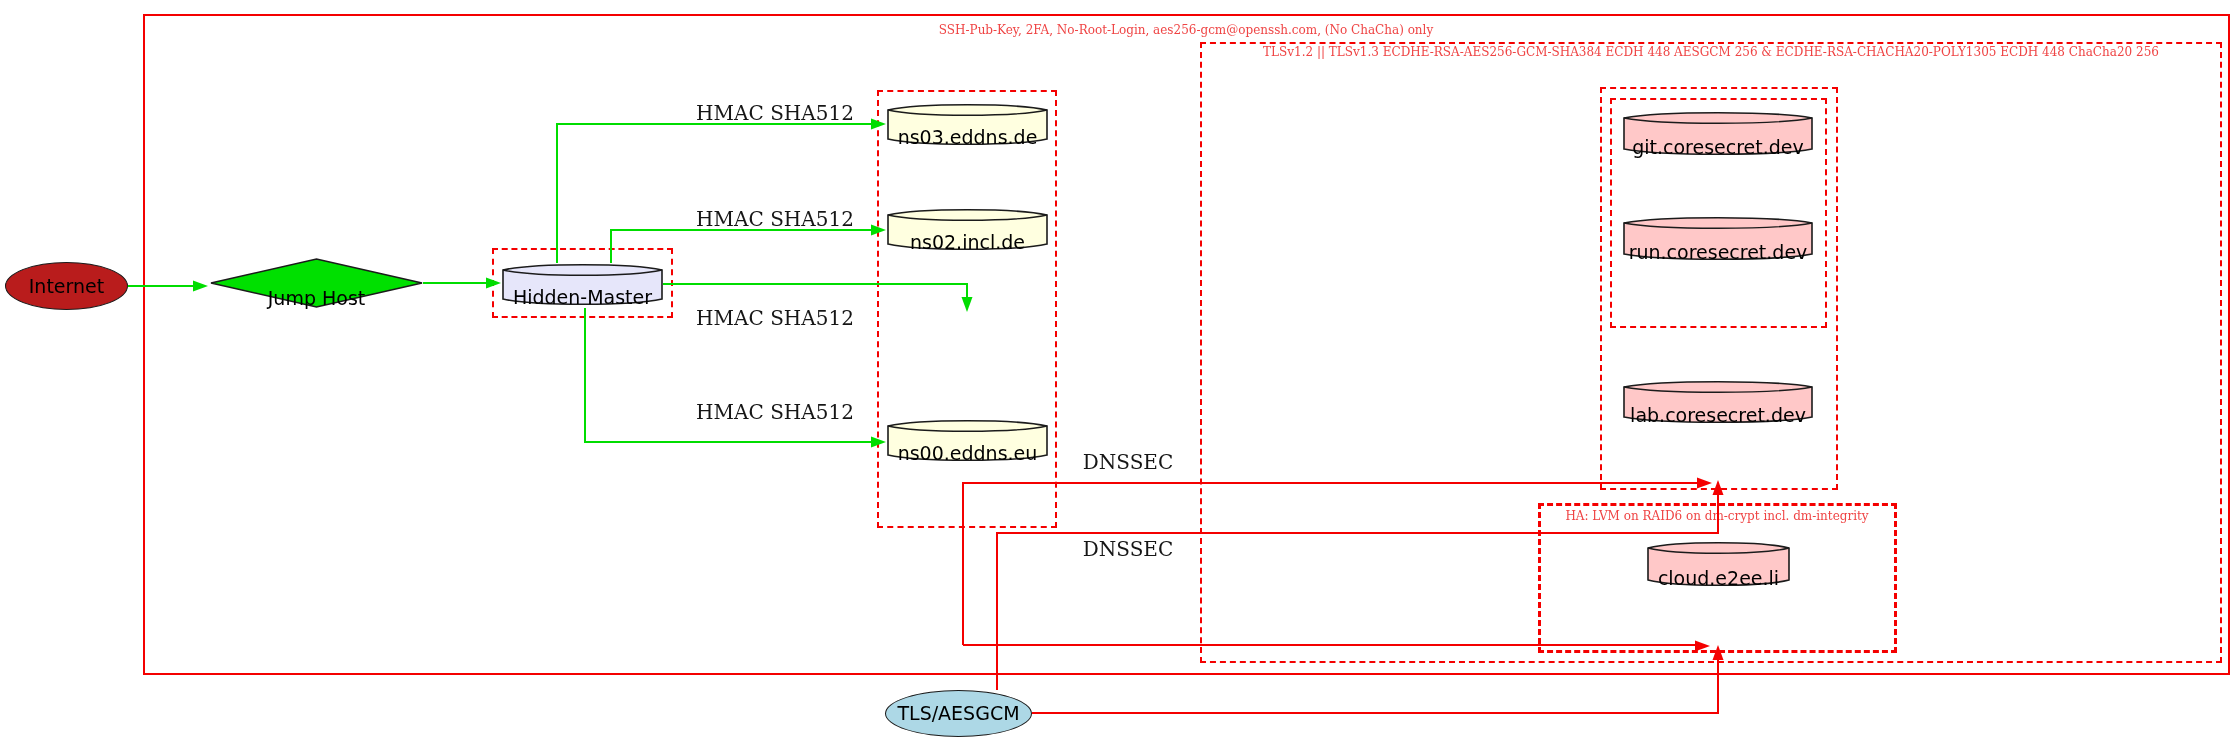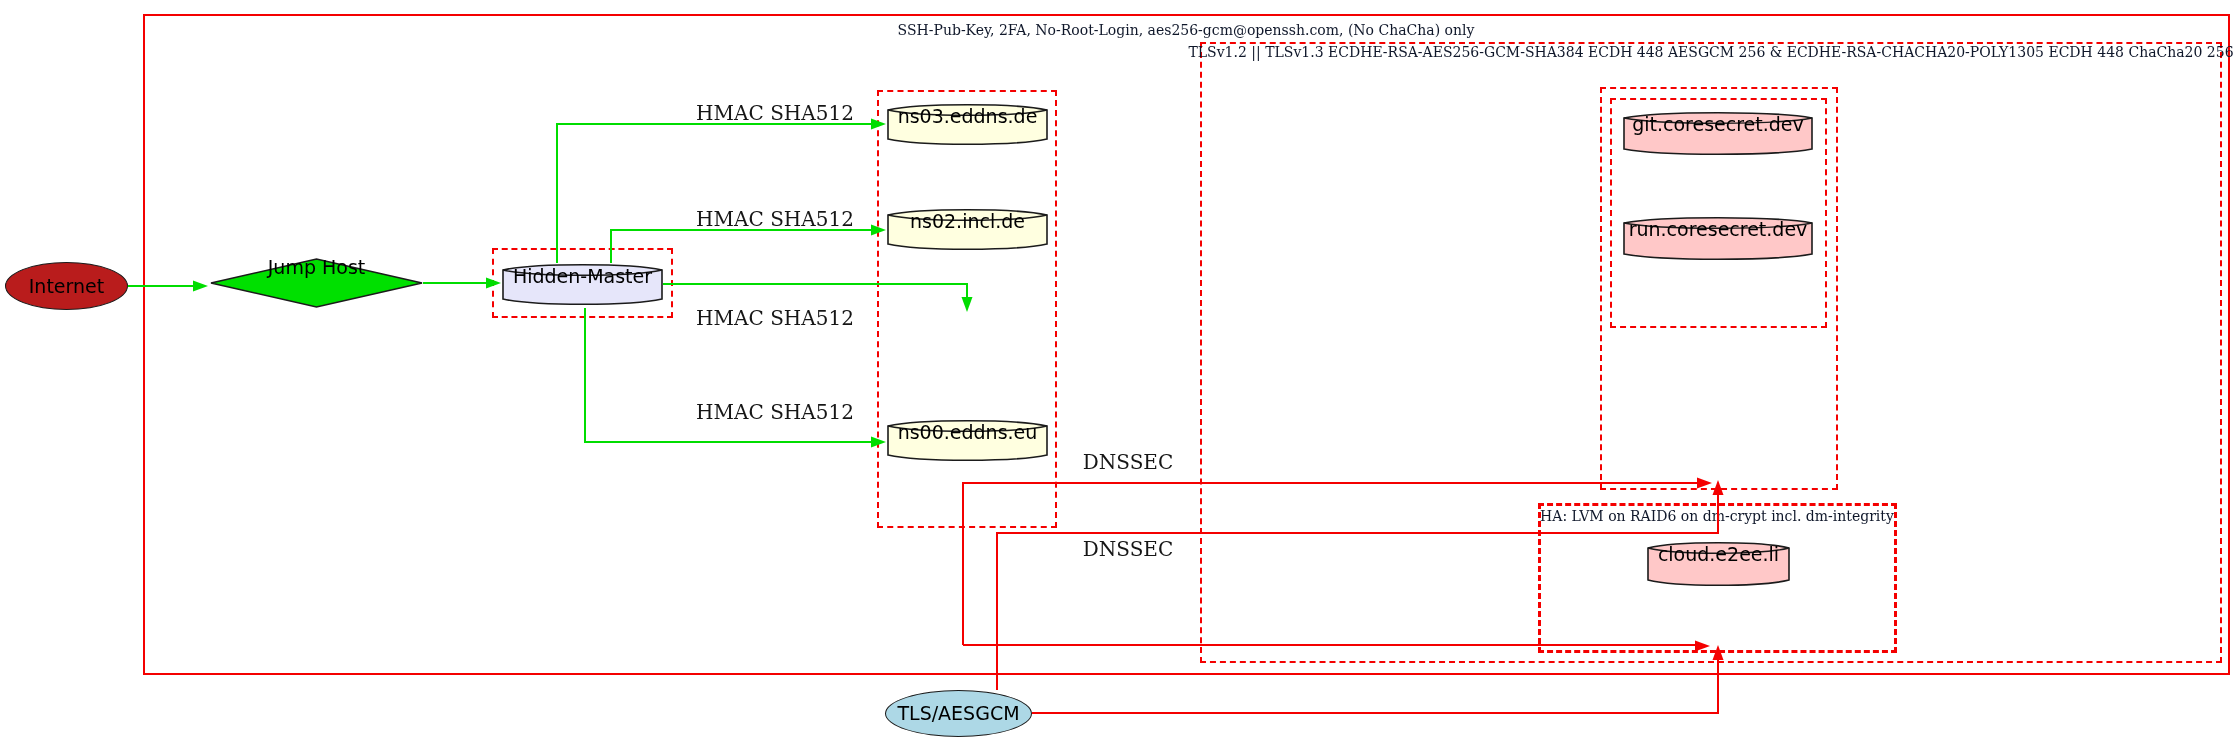--- a/index.html
+++ b/index.html
@@ -3,30 +3,30 @@
 <meta charset="utf-8">
 <style>
   html,body{margin:0;padding:0;background:#ffffff;}
   #stage{position:relative;width:2240px;height:744px;background:#ffffff;overflow:hidden;
          font-family:"DejaVu Sans","Liberation Sans",sans-serif;}
   .cluster{position:absolute;box-sizing:border-box;}
   .cluster.solid{border:2px solid #f40000;}
   .cluster.dashed{border:2px dashed #f40000;}
   .cluster.dashed-bold{border:3px dashed #f40000;}
   .cluster-label{position:absolute;transform:translate(-50%,-50%);white-space:nowrap;
-         font-family:"DejaVu Serif","Liberation Serif",serif;font-size:14px;color:#0f172a;}
+         font-family:"DejaVu Serif","Liberation Serif",serif;font-size:12px;color:#ef4444;}
   .edge-label{position:absolute;transform:translate(-50%,-50%);white-space:nowrap;
          font-family:"DejaVu Serif","Liberation Serif",serif;font-size:20px;color:#161616;}
   .node{position:absolute;}
   .node-ellipse{width:100%;height:100%;border-radius:50%;border:1.6px solid #1b1b1b;
          box-sizing:border-box;display:flex;align-items:center;justify-content:center;}
   .node-label{font-size:19px;color:#000;white-space:nowrap;line-height:1;}
   .node-svg{position:absolute;left:0;top:0;}
   .node-center{position:absolute;left:0;top:0;width:100%;height:100%;
-         display:flex;align-items:flex-start;justify-content:center;}
+         display:flex;align-items:flex-end;justify-content:center;}
   .cyl .node-center{padding-top:5px;box-sizing:border-box;}
   #edges{position:absolute;left:0;top:0;}
 </style>
 </head>
 <body>
 
 <div id="stage">
     <div class="cluster solid" style="left: 143px; top: 14px; width: 2087px; height: 661px;"></div>
     <span class="cluster-label" style="left: 1186px; top: 30px;">SSH-Pub-Key, 2FA, No-Root-Login, aes256-gcm@openssh.com, (No ChaCha) only</span>
     <div class="cluster dashed" style="left: 1200px; top: 42px; width: 1022px; height: 621px;"></div>
@@ -125,20 +125,29 @@
     </div>
     <div class="node cyl" style="left: 1623px; top: 215px; width: 190px; height: 47px;">
       <svg width="190" height="47" class="node-svg">
         <path d="M1,8 C38,1 152,1 189,8 L189,39 C152,46 38,46 1,39 Z" fill="#ffc8c8" stroke="#1b1b1b" stroke-width="1.6"></path>
         <path d="M1,8 C38,15 152,15 189,8" fill="none" stroke="#1b1b1b" stroke-width="1.4"></path>
       </svg>
       <div class="node-center">
         <span class="node-label">run.coresecret.dev</span>
       </div>
     </div>
+    <div class="node cyl" style="left: 1623px; top: 379px; width: 190px; height: 46px;">
+      <svg width="190" height="46" class="node-svg">
+        <path d="M1,8 C38,1 152,1 189,8 L189,38 C152,45 38,45 1,38 Z" fill="#ffc8c8" stroke="#1b1b1b" stroke-width="1.6"></path>
+        <path d="M1,8 C38,15 152,15 189,8" fill="none" stroke="#1b1b1b" stroke-width="1.4"></path>
+      </svg>
+      <div class="node-center">
+        <span class="node-label">lab.coresecret.dev</span>
+      </div>
+    </div>
     <div class="node cyl" style="left: 1647px; top: 540px; width: 143px; height: 48px;">
       <svg width="143" height="48" class="node-svg">
         <path d="M1,8 C28.6,1 114.4,1 142,8 L142,40 C114.4,47 28.6,47 1,40 Z" fill="#ffc8c8" stroke="#1b1b1b" stroke-width="1.6"></path>
         <path d="M1,8 C28.6,15 114.4,15 142,8" fill="none" stroke="#1b1b1b" stroke-width="1.4"></path>
       </svg>
       <div class="node-center">
         <span class="node-label">cloud.e2ee.li</span>
       </div>
     </div>
     <div class="node" style="left: 885px; top: 690px; width: 147px; height: 47px;">

